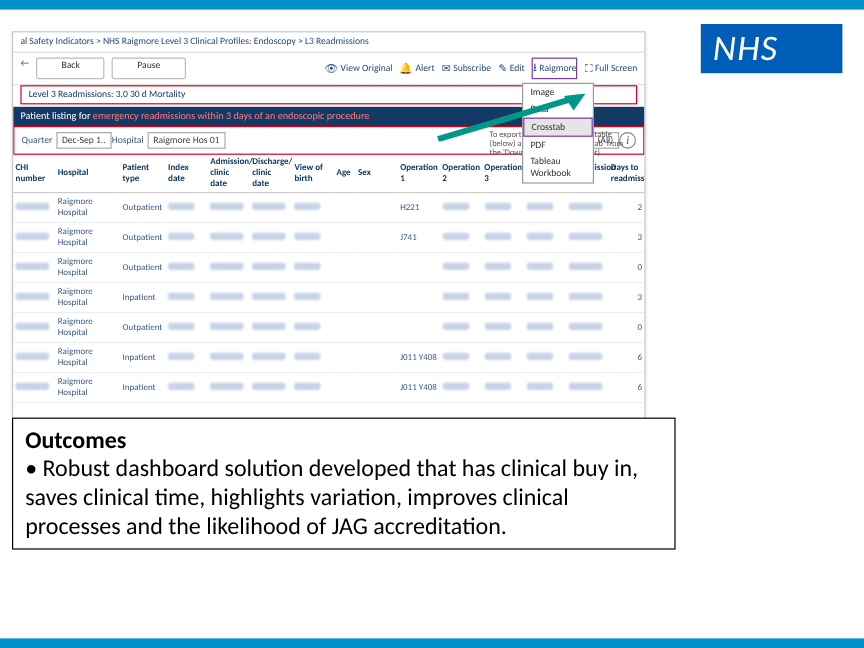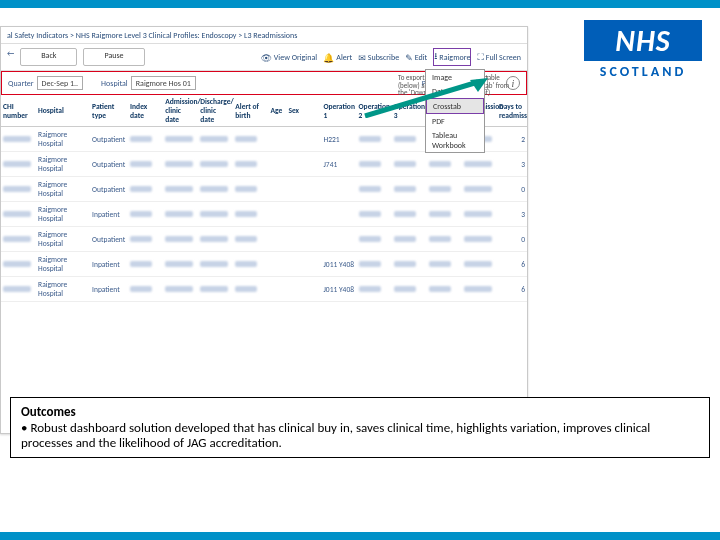--- a/index.html
+++ b/index.html
@@ -5,43 +5,43 @@
   * { box-sizing: border-box; margin: 0; padding: 0; }
   body { width: 720px; height: 540px; font-family: Calibri, Arial, sans-serif; background: #fff; position: relative; overflow: hidden; }
 
   
   .topbar { height: 8px; background: #0091c8; }
 
   
   .slide { position: relative; width: 720px; height: 460px; }
 
   
-  .logo { position: absolute; top: 12px; right: 18px; width: 118px; font-weight: 700; text-align: center; }
+  .logo { position: absolute; top: 12px; right: 18px; width: 118px; font-weight: 400; }
   .logo-box { background: #005eb8; color: #fff; font-style: italic; font-size: 30px; padding: 2px 10px; letter-spacing: 1px; }
   .logo-sub { color: #005eb8; font-size: 14px; letter-spacing: 3px; margin-top: 2px; }
 
   
-  .screenshot { position: absolute; top: 18px; left: 0; width: 528px; height: 408px; border: 1px solid #c9c9c9; background: #fff; font-size: 8px; color: #3a5a8a; box-shadow: 0 1px 2px rgba(0,0,0,0.15); overflow: hidden; }
+  .screenshot { position: absolute; top: 18px; left: 10px; width: 528px; height: 408px; border: 1px solid #c9c9c9; background: #fff; font-size: 8px; color: #3a5a8a; box-shadow: 0 1px 2px rgba(0,0,0,0.15); overflow: hidden; }
   .bc { padding: 3px 6px; border-bottom: 1px solid #ddd; color: #2a4d7a; font-size: 8px; }
   .toolbar-row { display: flex; gap: 6px; padding: 4px 6px; border-bottom: 1px solid #e0e0e0; font-size: 8px; }
   .tab-btn { border: 1px solid #bbb; padding: 1px 20px; border-radius: 2px; color: #333; }
   .tool-item { display: flex; align-items: center; gap: 2px; color: #2a4d7a; }
   .tool-item .glyph { font-size: 9px; }
   .highlight-red { border: 1.5px solid #d9001b; }
   .highlight-purple { border: 1.5px solid #7a3da8; }
 
   .dashboard-title-row { display: flex; align-items: center; gap: 6px; padding: 4px 6px; }
   .home-ico { width: 12px; height: 12px; background: #2a4d7a; clip-path: polygon(50% 0,100% 50%,85% 50%,85% 100%,15% 100%,15% 50%,0 50%); }
   .dash-title { font-size: 10px; color: #123a64; font-weight: 600; }
   .level3-bar { margin: 0 6px 2px; padding: 2px 6px; font-size: 8px; color: #123a64; }
 
   .listing-header { background: #123a64; color: #fff; padding: 3px 6px; font-size: 8.5px; }
   .listing-header .em { color: #ff7a7a; }
 
-  .filters-row { display: flex; align-items: flex-end; gap: 18px; padding: 4px 6px; position: relative; }
+  .filters-row { display: flex; align-items: flex-end; gap: 0; padding: 4px 6px; position: relative; }
   .filter-pair { display: flex; align-items: center; gap: 3px; }
   .filter-pair select, .filter-pair .sel { border: 1px solid #aaa; font-size: 8px; padding: 1px 4px; color: #444; }
   .info-circ { width: 14px; height: 14px; border: 1px solid #888; border-radius: 50%; display: flex; align-items: center; justify-content: center; font-style: italic; font-family: serif; font-size: 10px; color: #555; }
   .info-note { position: absolute; right: 6px; top: 2px; width: 122px; font-size: 7px; color: #555; line-height: 1.1; }
 
   .tbl { width: 100%; border-collapse: collapse; font-size: 7.5px; table-layout: fixed; }
   .tbl th { color: #123a64; font-weight: 600; text-align: left; padding: 2px 2px; border-bottom: 1px solid #ccc; }
   .tbl td { padding: 3px 2px; border-bottom: 1px solid #eee; vertical-align: middle; }
   .blur { display: inline-block; height: 6px; background: #c7d3e6; border-radius: 2px; filter: blur(1px); }
 
@@ -51,40 +51,39 @@
   .dl-menu .active { background: #e5e5e5; }
 
   
   .arrow-wrap { position: absolute; top: 70px; left: 360px; width: 130px; height: 40px; pointer-events: none; }
 
   
   .right-title-box { position: absolute; top: 99px; left: 543px; width: 160px; border: 1px solid #000; padding: 6px 8px; font-size: 15px; font-weight: 700; line-height: 1.15; }
   .right-body { position: absolute; top: 178px; left: 543px; width: 160px; font-size: 11.5px; line-height: 1.15; }
 
   
-  .outcomes { position: absolute; left: 10px; bottom: 10px; width: 700px; border: 1px solid #000; padding: 6px 10px; font-size: 13px; line-height: 1.2; background: #fff; }
+  .outcomes { position: absolute; left: 10px; bottom: 10px; width: 553px; border: 1px solid #000; padding: 6px 10px; font-size: 20px; line-height: 1.2; background: #fff; }
   .outcomes b { font-weight: 700; }
 
   
   .botbar { position: absolute; left: 0; bottom: 0; height: 8px; width: 720px; background: #0091c8; }
 
   
   .tbl th:nth-child(2){width:54px;} .tbl th:nth-child(3){width:38px;}
   .tbl th:nth-child(8){width:18px;} .tbl th:nth-child(15){width:30px;}
 </style>
 </head>
 <body>
 
 <div class="topbar"></div>
 
 <div class="slide">
 
   <div class="logo">
     <div class="logo-box">NHS</div>
-    <div class="logo-sub">SCOTLAND</div>
   </div>
 
   <div class="screenshot">
     <div class="bc">al Safety Indicators  &gt;  NHS Raigmore Level 3 Clinical Profiles: Endoscopy  &gt;  L3 Readmissions</div>
 
     <div class="toolbar-row">
       <span class="glyph">←</span>
       <span class="tab-btn">Back</span>
       <span class="tab-btn">Pause</span>
       <span style="flex:1"></span>
@@ -107,22 +106,27 @@
       <span class="tool-item highlight-purple">
           <span class="glyph">⭳</span>
           <span>Raigmore</span>
         </span>
       <span class="tool-item">
           <span class="glyph">⛶</span>
           <span>Full Screen</span>
         </span>
     </div>
 
-
-
+    <div class="level3-bar highlight-red">Level 3 Readmissions:  3.0 30 d Mortality</div>
+
+
+    <div class="listing-header">
+      <span>Patient listing for</span>
+      <span class="em">emergency readmissions within 3 days of an endoscopic procedure</span>
+    </div>
 
     <div class="filters-row highlight-red">
       <div class="filter-pair">
         <span>Quarter</span>
         <span class="sel">Dec-Sep 1..</span>
       </div>
       <div class="filter-pair">
         <span>Hospital</span>
         <span class="sel">Raigmore Hos 01</span>
       </div>
@@ -139,21 +143,21 @@
       <thead>
           <tr id="hdrrow">
             <th>CHI number</th>
             <th>Hospital</th>
             <th>Patient type</th>
             <th>Index date</th>
             <th>Admission/
 clinic date</th>
             <th>Discharge/
 clinic date</th>
-            <th>Alert of
+            <th>View of
 birth</th>
             <th>Age</th>
             <th>Sex</th>
             <th>Operation 1</th>
             <th>Operation 2</th>
             <th>Operation 3</th>
             <th>Operation 4</th>
             <th>Readmission
 date</th>
             <th>Days to

